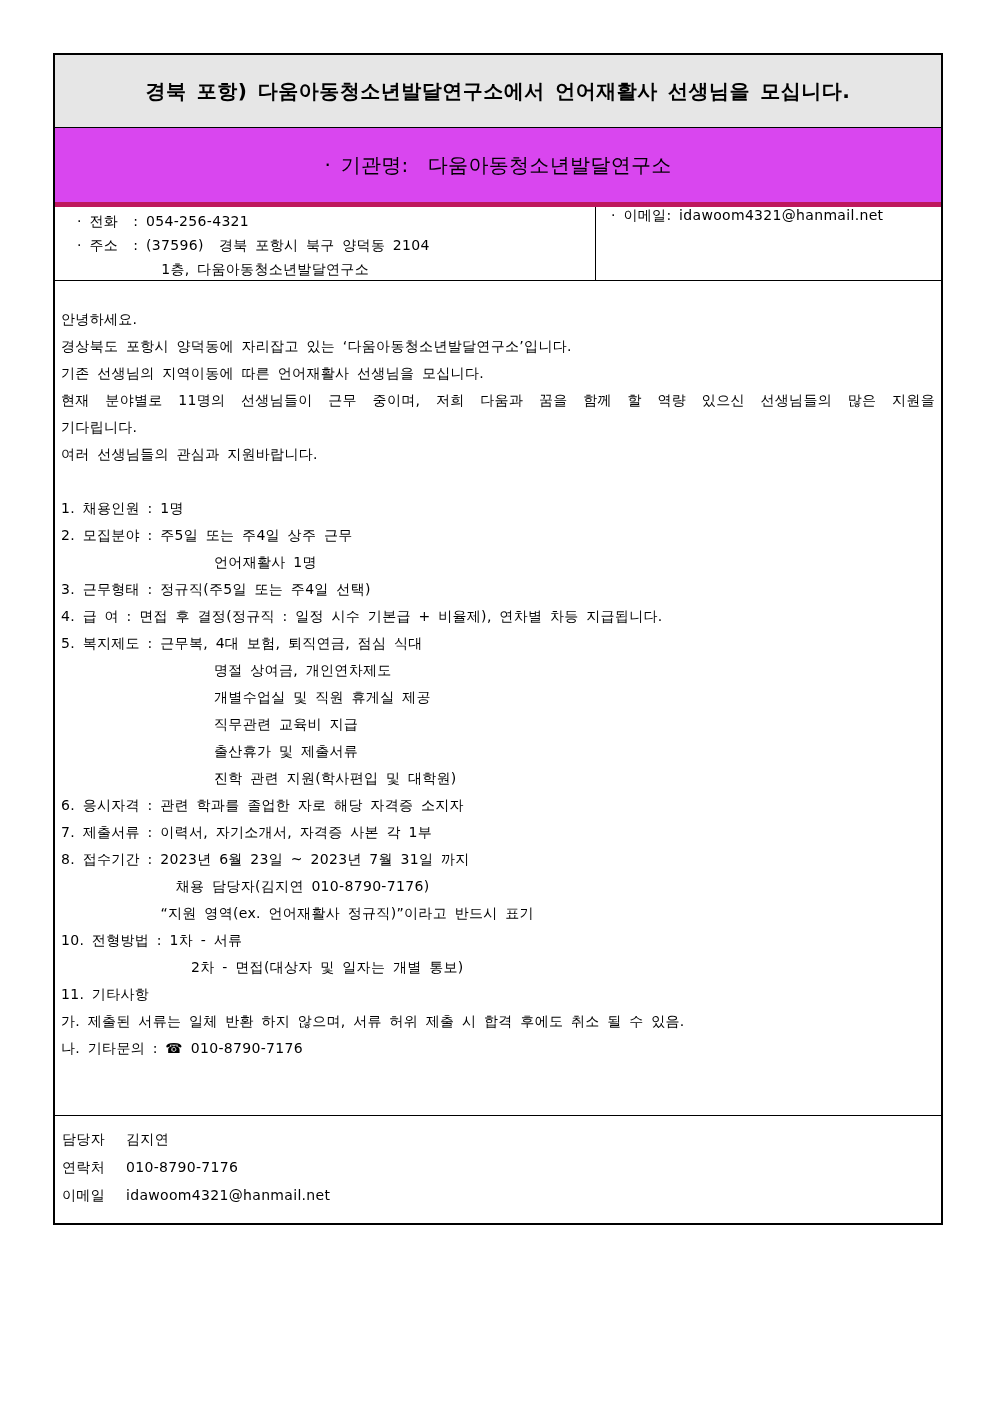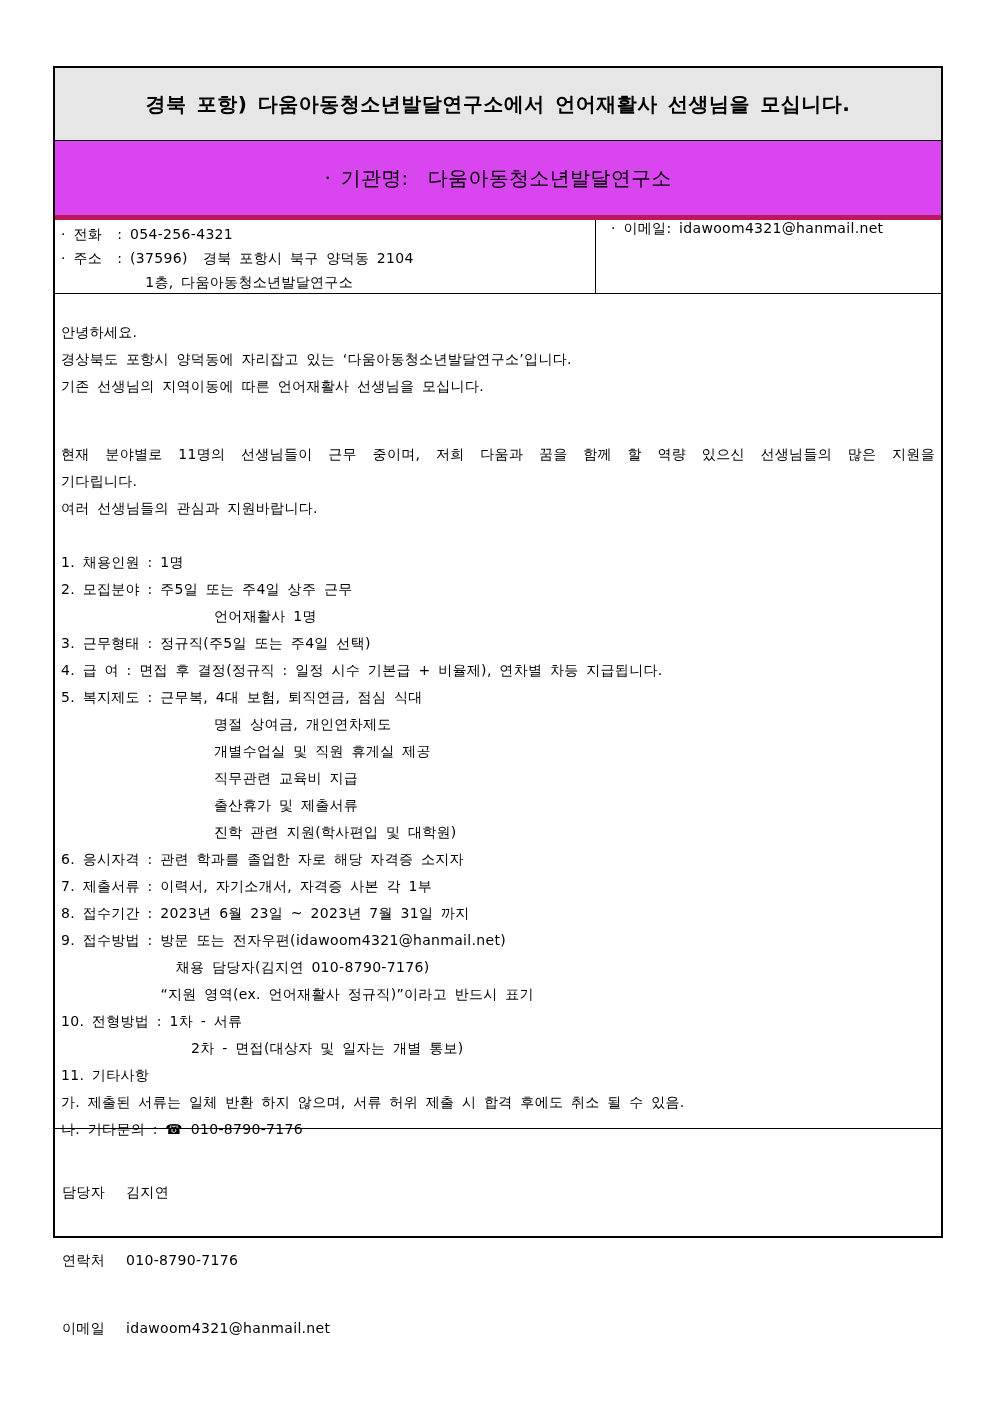--- a/index.html
+++ b/index.html
@@ -12,21 +12,21 @@
   .page {
     position: relative;
     width: 992px;
     height: 1403px;
     background: #ffffff;
     overflow: hidden;
   }
   .doc-table {
     position: absolute;
     left: 53px;
-    top: 66px;
+    top: 53px;
     width: 886px;
     border: 2px solid #000000;
     word-spacing: 0.18em;
     letter-spacing: 0.02em;
   }
   .row-title {
     height: 72px;
     background: #e6e6e6;
     border-bottom: 1px solid #000000;
     display: flex;
@@ -50,21 +50,21 @@
   .row-contact {
     display: flex;
     height: 73px;
     border-bottom: 1px solid #000000;
     font-size: 14px;
   }
   .contact-left {
     width: 541px;
     box-sizing: border-box;
     border-right: 1px solid #000000;
-    padding: 2px 0 0 6px;
+    padding: 2px 0 0 22px;
   }
   .contact-line {
     height: 24px;
     line-height: 24px;
     white-space: pre;
   }
   .contact-right {
     flex: 1;
     display: flex;
     padding-left: 15px;
@@ -80,34 +80,32 @@
   .body-line {
     height: 27px;
     line-height: 27px;
     white-space: pre;
     overflow: hidden;
   }
   .body-line.justify {
     white-space: normal;
     text-align: justify;
     text-align-last: justify;
-    margin-top: 41px;
   }
   .row-footer {
     height: 107px;
     box-sizing: border-box;
     padding: 9px 6px 0 7px;
     font-size: 14px;
   }
   .foot-row {
     height: 28px;
     line-height: 28px;
     display: flex;
     white-space: pre;
-    margin-top: 40px;
   }
   .foot-label {
     width: 64px;
     flex: 0 0 64px;
   }
 </style>
 </head>
 <body>
 
 <div class="page">
@@ -145,21 +143,20 @@
         <div class="body-line">4. 급 여 : 면접 후 결정(정규직 : 일정 시수 기본급 + 비율제), 연차별 차등 지급됩니다.</div>
         <div class="body-line">5. 복지제도 : 근무복, 4대 보험, 퇴직연금, 점심 식대</div>
         <div class="body-line">                    명절 상여금, 개인연차제도</div>
         <div class="body-line">                    개별수업실 및 직원 휴게실 제공</div>
         <div class="body-line">                    직무관련 교육비 지급</div>
         <div class="body-line">                    출산휴가 및 제출서류</div>
         <div class="body-line">                    진학 관련 지원(학사편입 및 대학원)</div>
         <div class="body-line">6. 응시자격 : 관련 학과를 졸업한 자로 해당 자격증 소지자</div>
         <div class="body-line">7. 제출서류 : 이력서, 자기소개서, 자격증 사본 각 1부</div>
         <div class="body-line">8. 접수기간 : 2023년 6월 23일 ~ 2023년 7월 31일 까지</div>
-        <div class="body-line">9. 접수방법 : 방문 또는 전자우편(idawoom4321@hanmail.net)</div>
         <div class="body-line">               채용 담당자(김지연 010-8790-7176)</div>
         <div class="body-line">             “지원 영역(ex. 언어재활사 정규직)”이라고 반드시 표기</div>
         <div class="body-line">10. 전형방법 : 1차 - 서류</div>
         <div class="body-line">                 2차 - 면접(대상자 및 일자는 개별 통보)</div>
         <div class="body-line">11. 기타사항</div>
         <div class="body-line">가. 제출된 서류는 일체 반환 하지 않으며, 서류 허위 제출 시 합격 후에도 취소 될 수 있음.</div>
         <div class="body-line">나. 기타문의 : ☎ 010-8790-7176</div>
       </div>
 
     <div class="row-footer">

